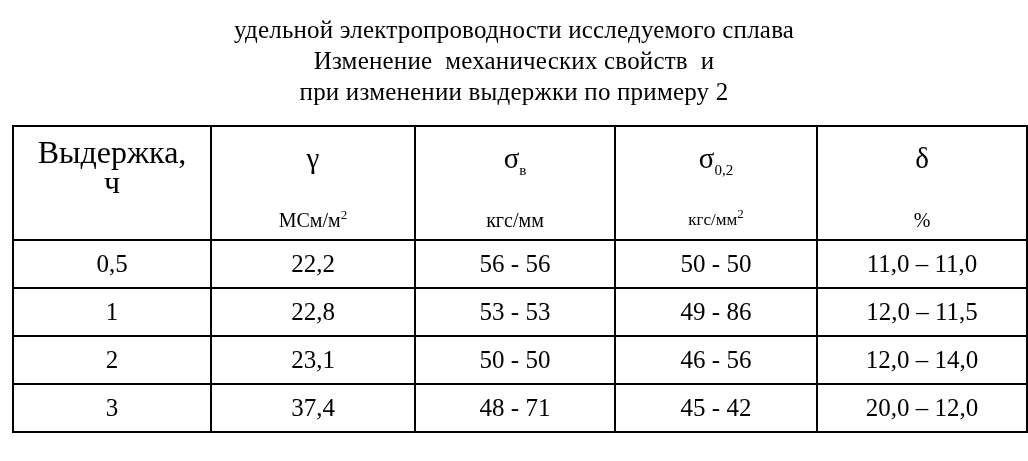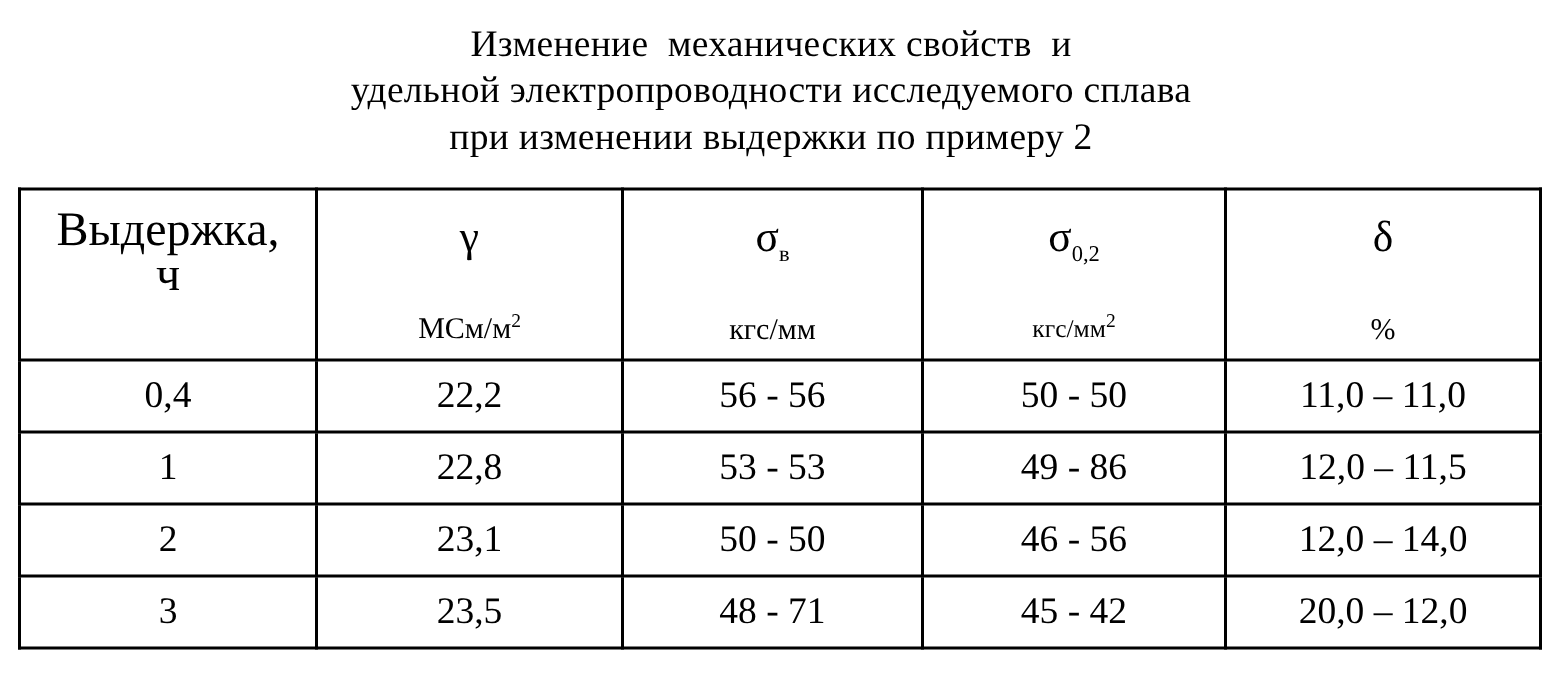--- a/index.html
+++ b/index.html
@@ -93,22 +93,22 @@
   .col-c { width: 198px; }
   .col-d { width: 200px; }
   .col-e { width: 208px; }
 </style>
 </head>
 <body>
 
 <div class="page">
 
   <div class="title">
+    <div class="title-line">удельной электропроводности исследуемого сплава</div>
     <div class="title-line">Изменение  механических свойств  и</div>
-    <div class="title-line">удельной электропроводности исследуемого сплава</div>
     <div class="title-line">при изменении выдержки по примеру 2</div>
   </div>
 
   <div class="table-wrap">
     <table class="data">
       <thead>
         <tr>
           <td class="col-a">
             <div class="hcell">
               <div class="hmain two-line">
@@ -139,21 +139,21 @@
           <td class="col-e">
             <div class="hcell">
               <div class="hmain greek">δ</div>
               <div class="hsub">%</div>
             </div>
           </td>
         </tr>
       </thead>
       <tbody>
         <tr>
-          <td>0,4</td>
+          <td>0,5</td>
           <td>22,2</td>
           <td>56 - 56</td>
           <td>50 - 50</td>
           <td>11,0 – 11,0</td>
         </tr>
         <tr>
           <td>1</td>
           <td>22,8</td>
           <td>53 - 53</td>
           <td>49 - 86</td>
@@ -161,21 +161,21 @@
         </tr>
         <tr>
           <td>2</td>
           <td>23,1</td>
           <td>50 - 50</td>
           <td>46 - 56</td>
           <td>12,0 – 14,0</td>
         </tr>
         <tr>
           <td>3</td>
-          <td>23,5</td>
+          <td>37,4</td>
           <td>48 - 71</td>
           <td>45 - 42</td>
           <td>20,0 – 12,0</td>
         </tr>
       </tbody>
     </table>
   </div>
 
 </div>
 

